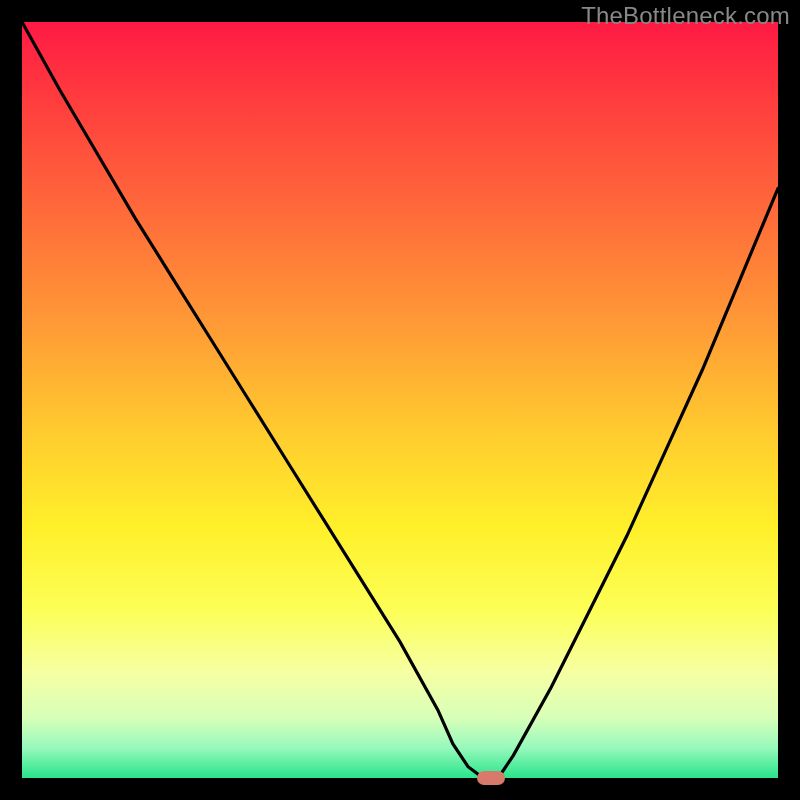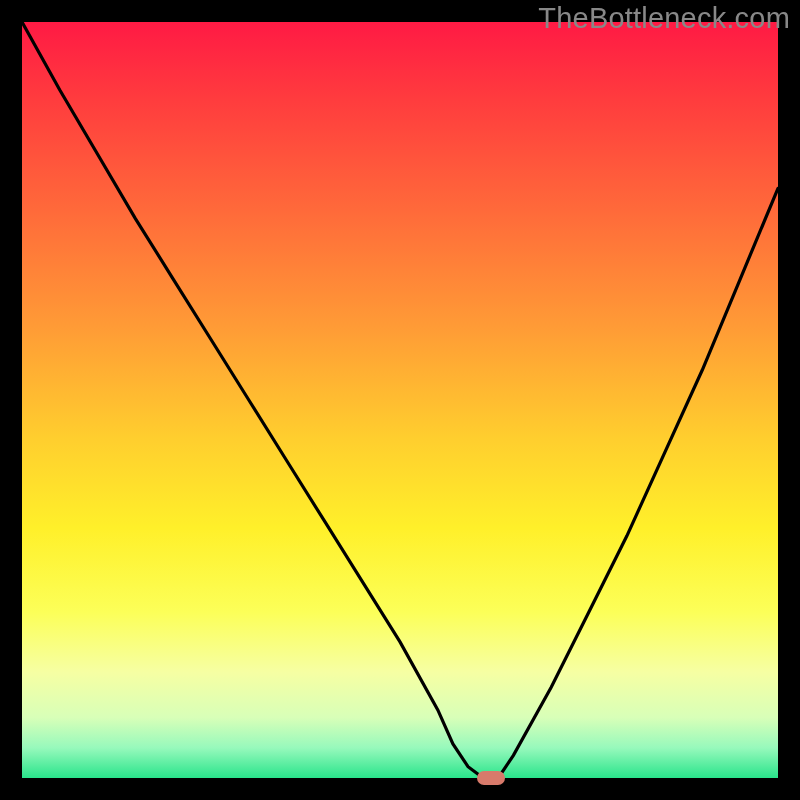--- a/index.html
+++ b/index.html
@@ -57,21 +57,21 @@
     left: 0;
     top: 0;
     width: 100%;
     height: 100%;
   }
   .watermark {
     position: absolute;
     top: 2px;
     right: 10px;
     color: #888;
-    font-size: 29px;
+    font-size: 24px;
     font-weight: 500;
     letter-spacing: 0.2px;
     user-select: none;
   }
 </style>
 </head>
 <body>
 
 <div class="frame">
 

